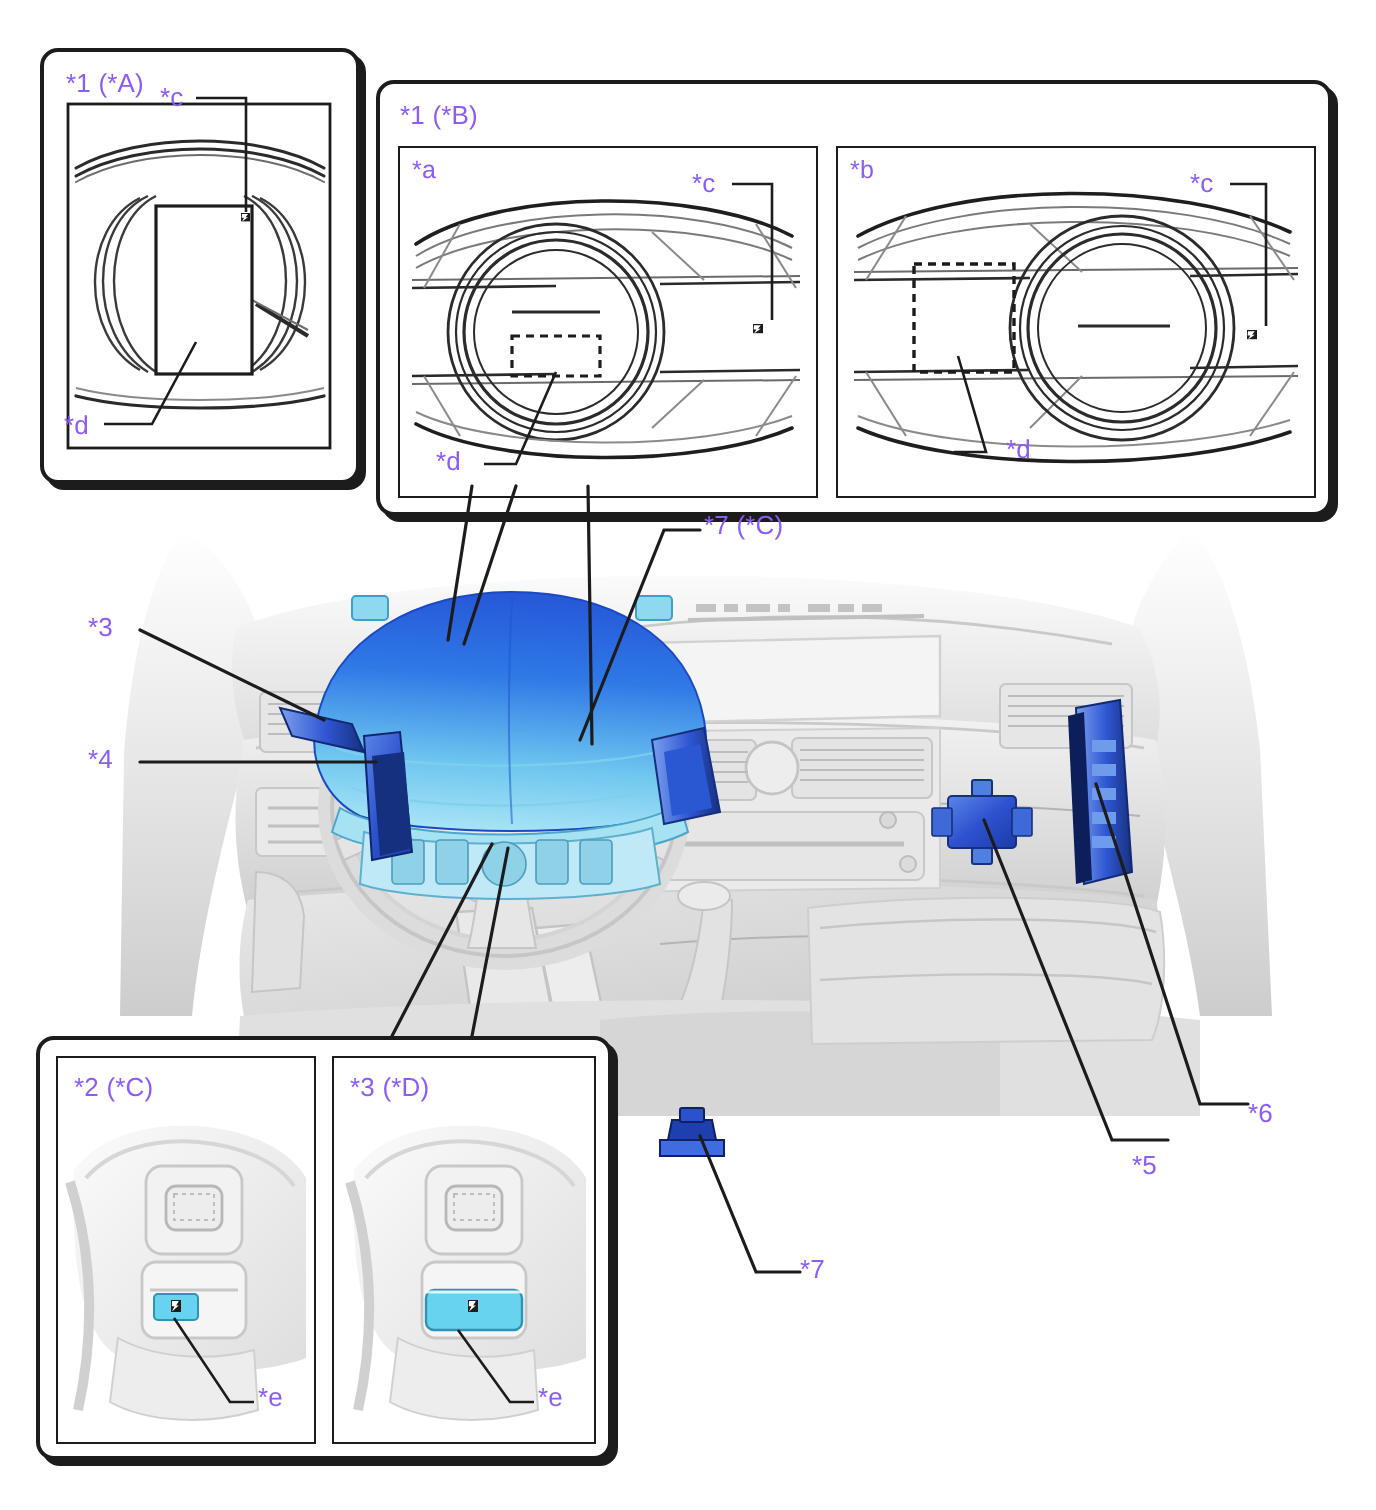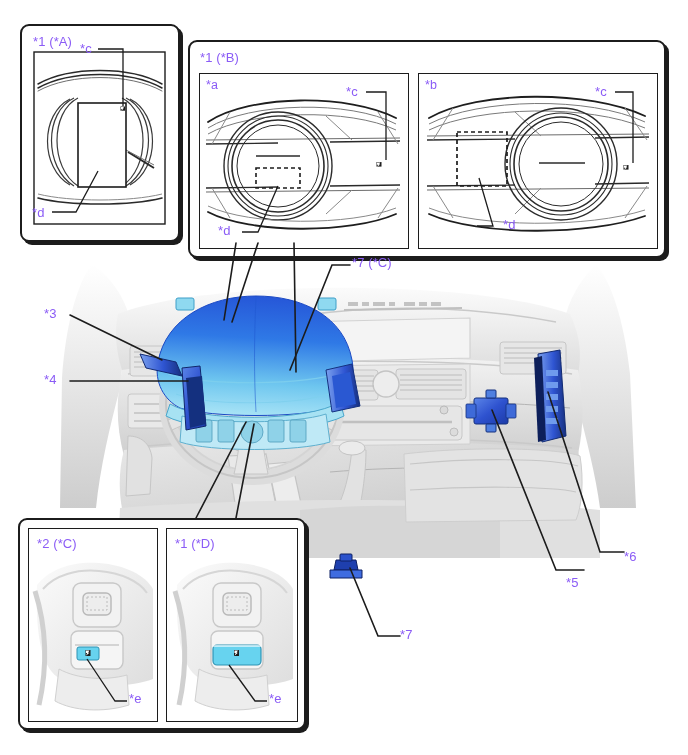--- a/index.html
+++ b/index.html
@@ -528,21 +528,21 @@
         <path d="M30 140 C48 150, 76 152, 98 146 L100 176 C74 184, 44 182, 26 172 Z" fill="#ededed" stroke="#d0d0d0" stroke-width="1"></path>
 
         <g stroke="#1c1c1c" stroke-width="1.3" fill="none">
           <path d="M58 130 L86 172 L98 172"></path>
         </g>
       </svg>
       <span class="lbl" style="left:100px; top:163px;">*e</span>
     </div>
 
     <div class="subpanel" style="left:146px; top:8px; width:132px; height:194px;">
-      <span class="lbl" style="left:8px; top:8px;">*1 (*D)</span>
+      <span class="lbl" style="left:8px; top:8px;">*3 (*D)</span>
       <svg class="artsvg" width="130" height="192" viewBox="0 0 130 192">
         <defs>
           <linearGradient id="gSw2" x1="0" y1="0" x2="1" y2="1">
             <stop offset="0" stop-color="#fbfbfb"></stop>
             <stop offset="1" stop-color="#dedede"></stop>
           </linearGradient>
         </defs>
         <path d="M10 56 C22 40, 46 32, 72 34 C98 36, 118 46, 126 60
                  L126 150 C106 158, 62 160, 34 150 C16 142, 8 110, 10 56 Z" fill="url(#gSw2)"></path>
         <path d="M16 60 C28 46, 50 40, 72 42 C94 44, 112 52, 120 64" fill="none" stroke="#d6d6d6" stroke-width="2"></path>

